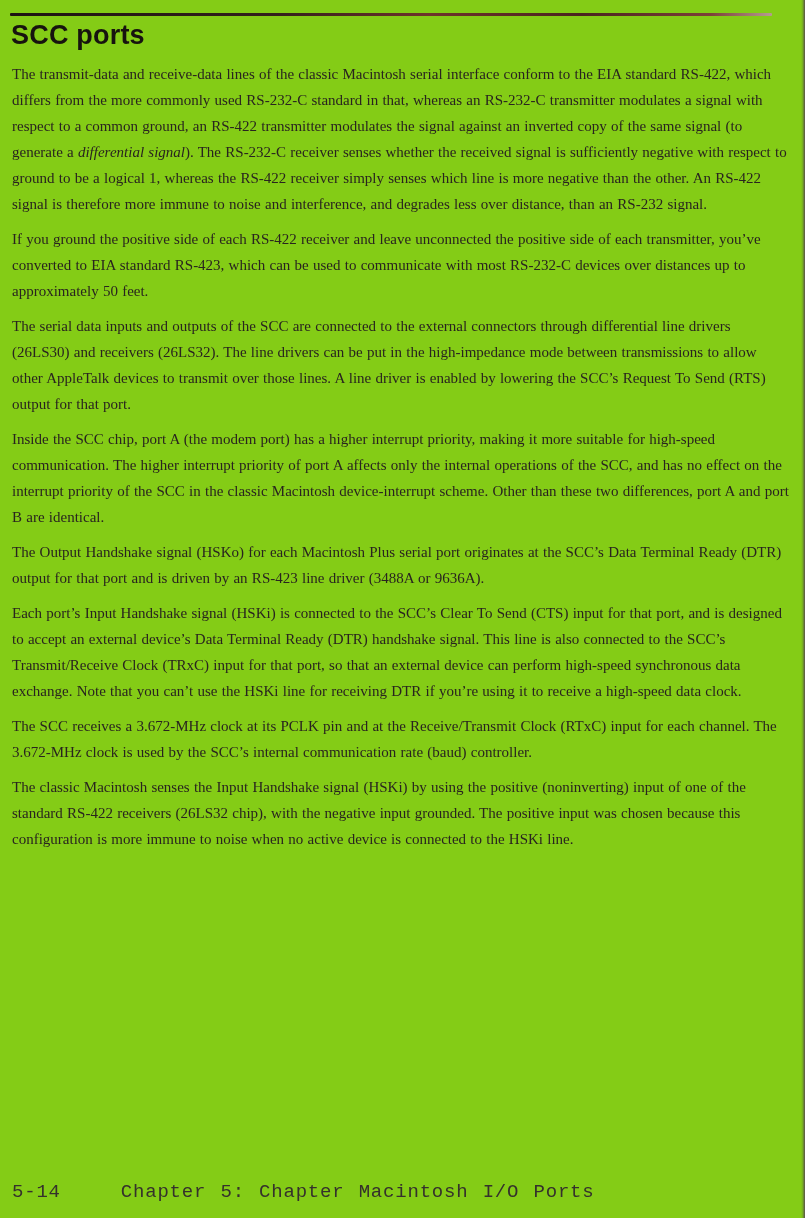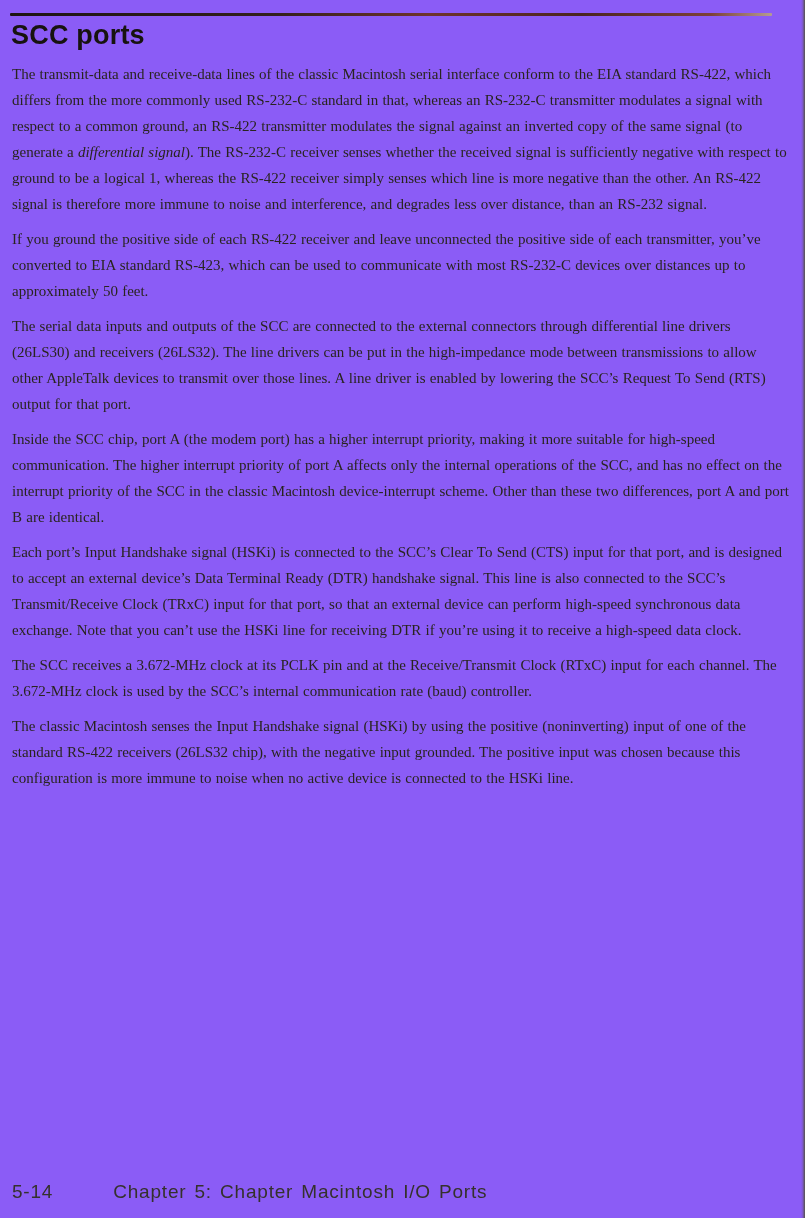--- a/index.html
+++ b/index.html
@@ -4,21 +4,21 @@
 <style>
   html, body {
     margin: 0;
     padding: 0;
     background: #d8d4cc;
   }
   .page {
     position: relative;
     width: 805px;
     height: 1218px;
-    background: #8b5cf6;
+    background: #84cc16;
     overflow: hidden;
     font-family: "Liberation Serif", serif;
     color: #29241f;
   }
   .section-rule {
     position: absolute;
     top: 13px;
     left: 10px;
     width: 762px;
     height: 3px;
@@ -52,21 +52,21 @@
   }
   .body-text .ital {
     font-style: italic;
   }
   .page-footer {
     position: absolute;
     top: 1181px;
     left: 12px;
     display: flex;
     align-items: baseline;
-    font-family: Liberation Sans, sans-serif;
+    font-family: Liberation Mono, monospace;
     font-size: 19px;
     letter-spacing: 0.8px;
     word-spacing: 2px;
     color: #35312c;
   }
   .page-footer .chapter {
     margin-left: 60px;
   }
   .scan-edge-right {
     position: absolute;
@@ -84,20 +84,21 @@
 
   <div class="section-rule"></div>
 
   <h1 class="heading">SCC ports</h1>
 
   <main class="body-text">
     <p><span>The transmit-data and receive-data lines of the classic Macintosh serial interface conform to the EIA standard RS-422, which differs from the more commonly used RS-232-C standard in that, whereas an RS-232-C transmitter modulates a signal with respect to a common ground, an RS-422 transmitter modulates the signal against an inverted copy of the same signal (to generate a </span><em class="ital">differential signal</em><span>). The RS-232-C receiver senses whether the received signal is sufficiently negative with respect to ground to be a logical 1, whereas the RS-422 receiver simply senses which line is more negative than the other. An RS-422 signal is therefore more immune to noise and interference, and degrades less over distance, than an RS-232 signal.</span></p>
     <p><span>If you ground the positive side of each RS-422 receiver and leave unconnected the positive side of each transmitter, you’ve converted to EIA standard RS-423, which can be used to communicate with most RS-232-C devices over distances up to approximately 50 feet.</span></p>
     <p><span>The serial data inputs and outputs of the SCC are connected to the external connectors through differential line drivers (26LS30) and receivers (26LS32). The line drivers can be put in the high-impedance mode between transmissions to allow other AppleTalk devices to transmit over those lines. A line driver is enabled by lowering the SCC’s Request To Send (RTS) output for that port.</span></p>
     <p><span>Inside the SCC chip, port A (the modem port) has a higher interrupt priority, making it more suitable for high-speed communication. The higher interrupt priority of port A affects only the internal operations of the SCC, and has no effect on the interrupt priority of the SCC in the classic Macintosh device-interrupt scheme. Other than these two differences, port A and port B are identical.</span></p>
+    <p><span>The Output Handshake signal (HSKo) for each Macintosh Plus serial port originates at the SCC’s Data Terminal Ready (DTR) output for that port and is driven by an RS-423 line driver (3488A or 9636A).</span></p>
     <p><span>Each port’s Input Handshake signal (HSKi) is connected to the SCC’s Clear To Send (CTS) input for that port, and is designed to accept an external device’s Data Terminal Ready (DTR) handshake signal. This line is also connected to the SCC’s Transmit/Receive Clock (TRxC) input for that port, so that an external device can perform high-speed synchronous data exchange. Note that you can’t use the HSKi line for receiving DTR if you’re using it to receive a high-speed data clock.</span></p>
     <p><span>The SCC receives a 3.672-MHz clock at its PCLK pin and at the Receive/Transmit Clock (RTxC) input for each channel. The 3.672-MHz clock is used by the SCC’s internal communication rate (baud) controller.</span></p>
     <p><span>The classic Macintosh senses the Input Handshake signal (HSKi) by using the positive (noninverting) input of one of the standard RS-422 receivers (26LS32 chip), with the negative input grounded. The positive input was chosen because this configuration is more immune to noise when no active device is connected to the HSKi line.</span></p>
   </main>
 
   <footer class="page-footer">
     <span class="page-number">5-14</span>
     <span class="chapter">Chapter 5: Chapter Macintosh I/O Ports</span>
   </footer>
 

